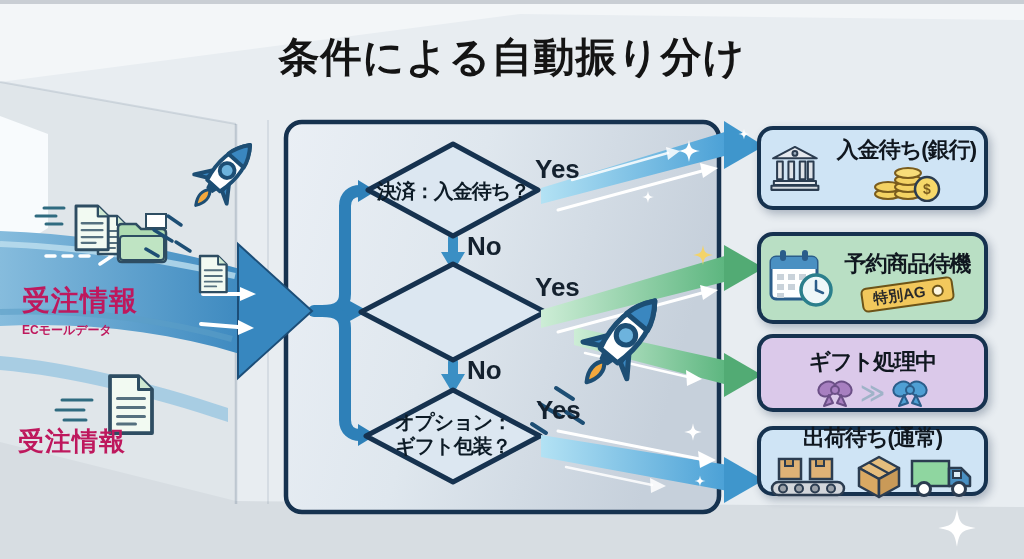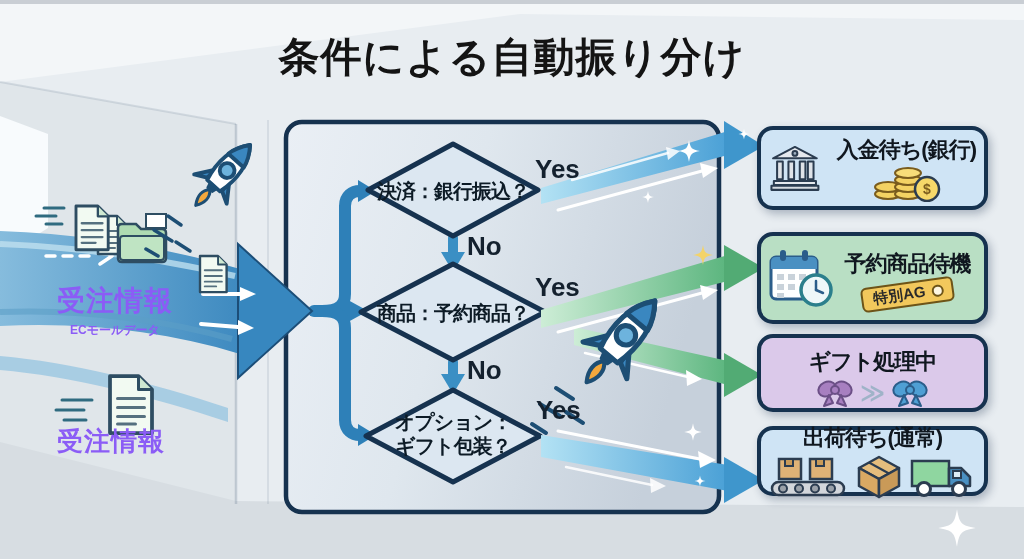--- a/index.html
+++ b/index.html
@@ -2,21 +2,21 @@
 <html><head>
 <meta charset="utf-8">
 <style>
   html,body{margin:0;padding:0;background:#c9ced4;}
   .stage{position:relative;width:1024px;height:559px;overflow:hidden;margin:4px auto;
          font-family:"Liberation Sans","DejaVu Sans",sans-serif;background:#e8edf1;}
   .stage svg.scene{position:absolute;left:0;top:0;}
   .abs{position:absolute;}
   .page-title{left:0;top:26px;width:1024px;text-align:center;font-size:41px;font-weight:900;
               color:#141414;letter-spacing:1px;margin:0;}
-  .src{color:#8b5cf6;text-align:center;}
+  .src{color:#be185d;text-align:left;}
   .src .t{font-weight:900;font-size:28px;letter-spacing:1px;}
   .src .s{font-weight:800;font-size:12px;margin-top:2px;}
   .src1{left:22px;top:278px;width:186px;}
   .src2{left:18px;top:420px;width:186px;}
   .src2 .t{font-size:26px;}
   .src2 .s{font-size:17px;}
   .dq{color:#0d1b26;font-weight:800;text-align:center;letter-spacing:-1px;}
   .dq1{left:370px;top:174px;width:166px;font-size:20px;}
   .dq2{left:368px;top:296px;width:170px;font-size:20px;}
   .dq3{left:373px;top:406px;width:160px;font-size:20px;line-height:24px;}
@@ -230,22 +230,21 @@
 <h1 class="abs page-title">条件による自動振り分け</h1>
 
 <div class="abs src src1">
   <div class="t">受注情報</div>
   <div class="s">ECモールデータ</div>
 </div>
 <div class="abs src src2">
   <div class="t">受注情報</div>
 </div>
 
-<div class="abs dq dq1">決済：銀行振込？</div>
-<div class="abs dq dq2">商品：予約商品？</div>
+<div class="abs dq dq1">決済：入金待ち？</div>
 <div class="abs dq dq3">
   <div>オプション：</div>
   <div>ギフト包装？</div>
 </div>
 
 <div class="abs yn yes1">Yes</div>
 <div class="abs yn no1">No</div>
 <div class="abs yn yes2">Yes</div>
 <div class="abs yn no2">No</div>
 <div class="abs yn yes3">Yes</div>

